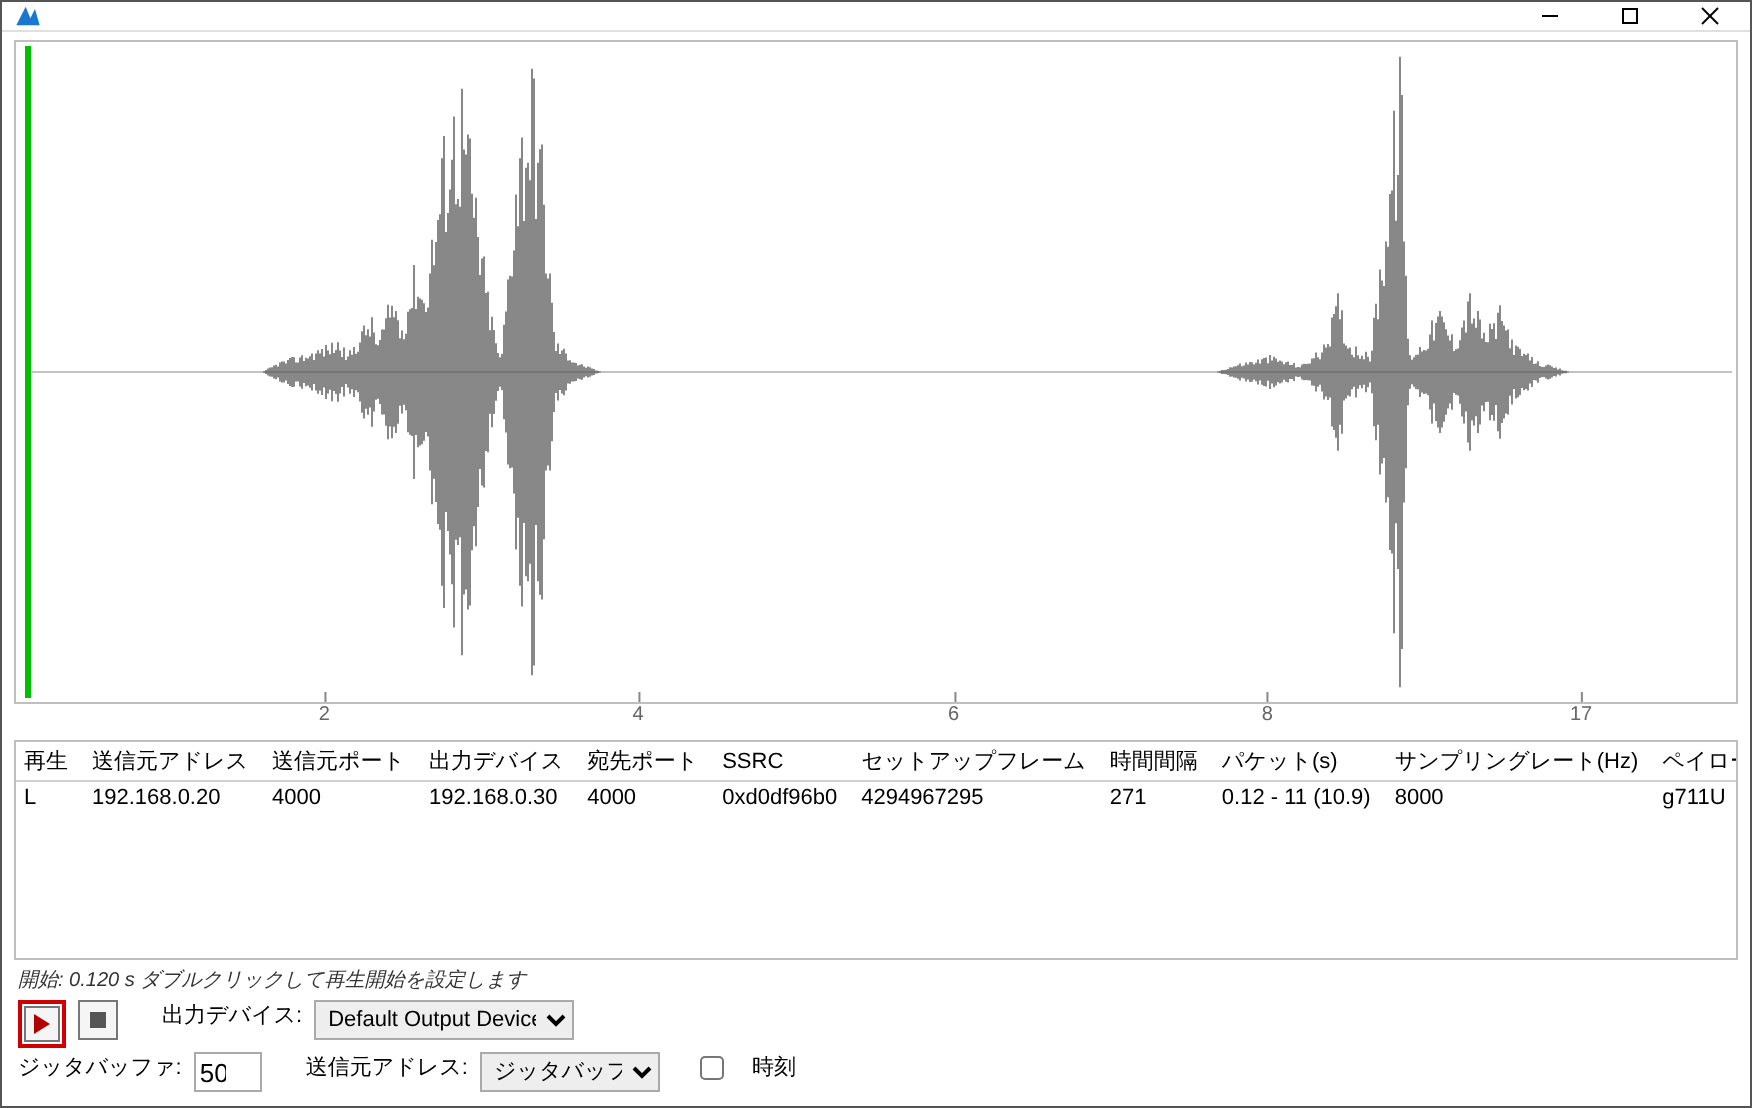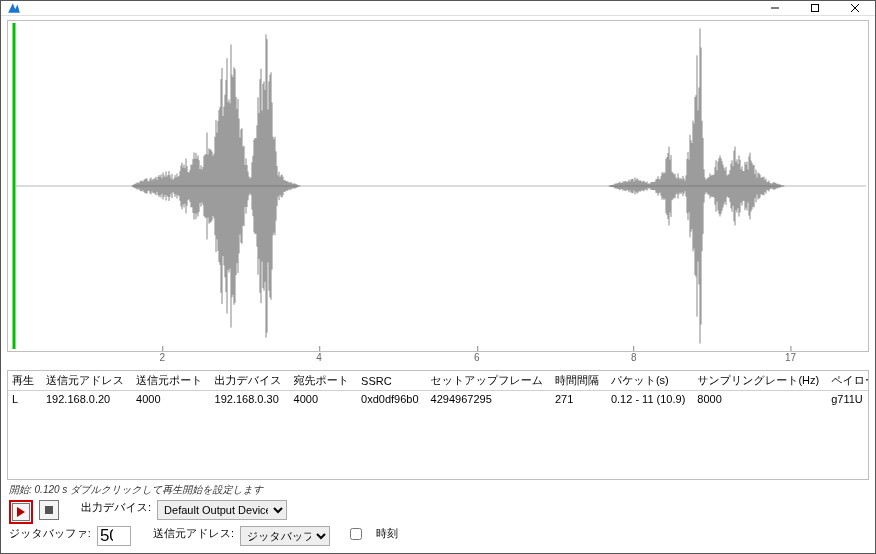--- a/index.html
+++ b/index.html
@@ -43,21 +43,21 @@
   td { text-align:left; padding:2px 8px 2px 4px; white-space:nowrap; color:#000; }
   
   .hint-row { font-style:italic; font-size:10px; color:#333; padding:3px 2px 2px 2px; }
   
   .ctrl-row { display:flex; align-items:flex-start; gap:6px; padding:1px 2px; }
   .icon-btn { width:20px; height:20px; border:1px solid #777; display:flex; align-items:center; justify-content:center; background:#f5f5f5; }
   .icon-btn svg { width:10px; height:10px; display:block; }
   .play-highlight { border:2px solid #d00000; padding:1px; display:flex; }
   .play-highlight .icon-btn { width:18px; height:18px; }
   select { font-size:11px; height:20px; background:#eee; border:1px solid #aaa; padding:0 2px; }
-  input[type=number] { width:34px; height:20px; font-size:17px; border:1px solid #aaa; padding:0 2px; }
+  input[type=number] { width:34px; height:20px; font-size:13px; border:1px solid #aaa; padding:0 2px; }
   .lbl { color:#000; }
   .chk { display:flex; align-items:center; gap:14px; }
   .chk input { width:12px; height:12px; }
   
   .footer { margin-top:auto; display:flex; justify-content:flex-end; gap:6px; padding:6px 4px 2px 4px; }
   .btn { width:66px; height:20px; font-size:11px; background:#e9e9e9; border:1px solid #999; display:flex; align-items:center; justify-content:center; }
 </style>
 </head>
 <body>
 

